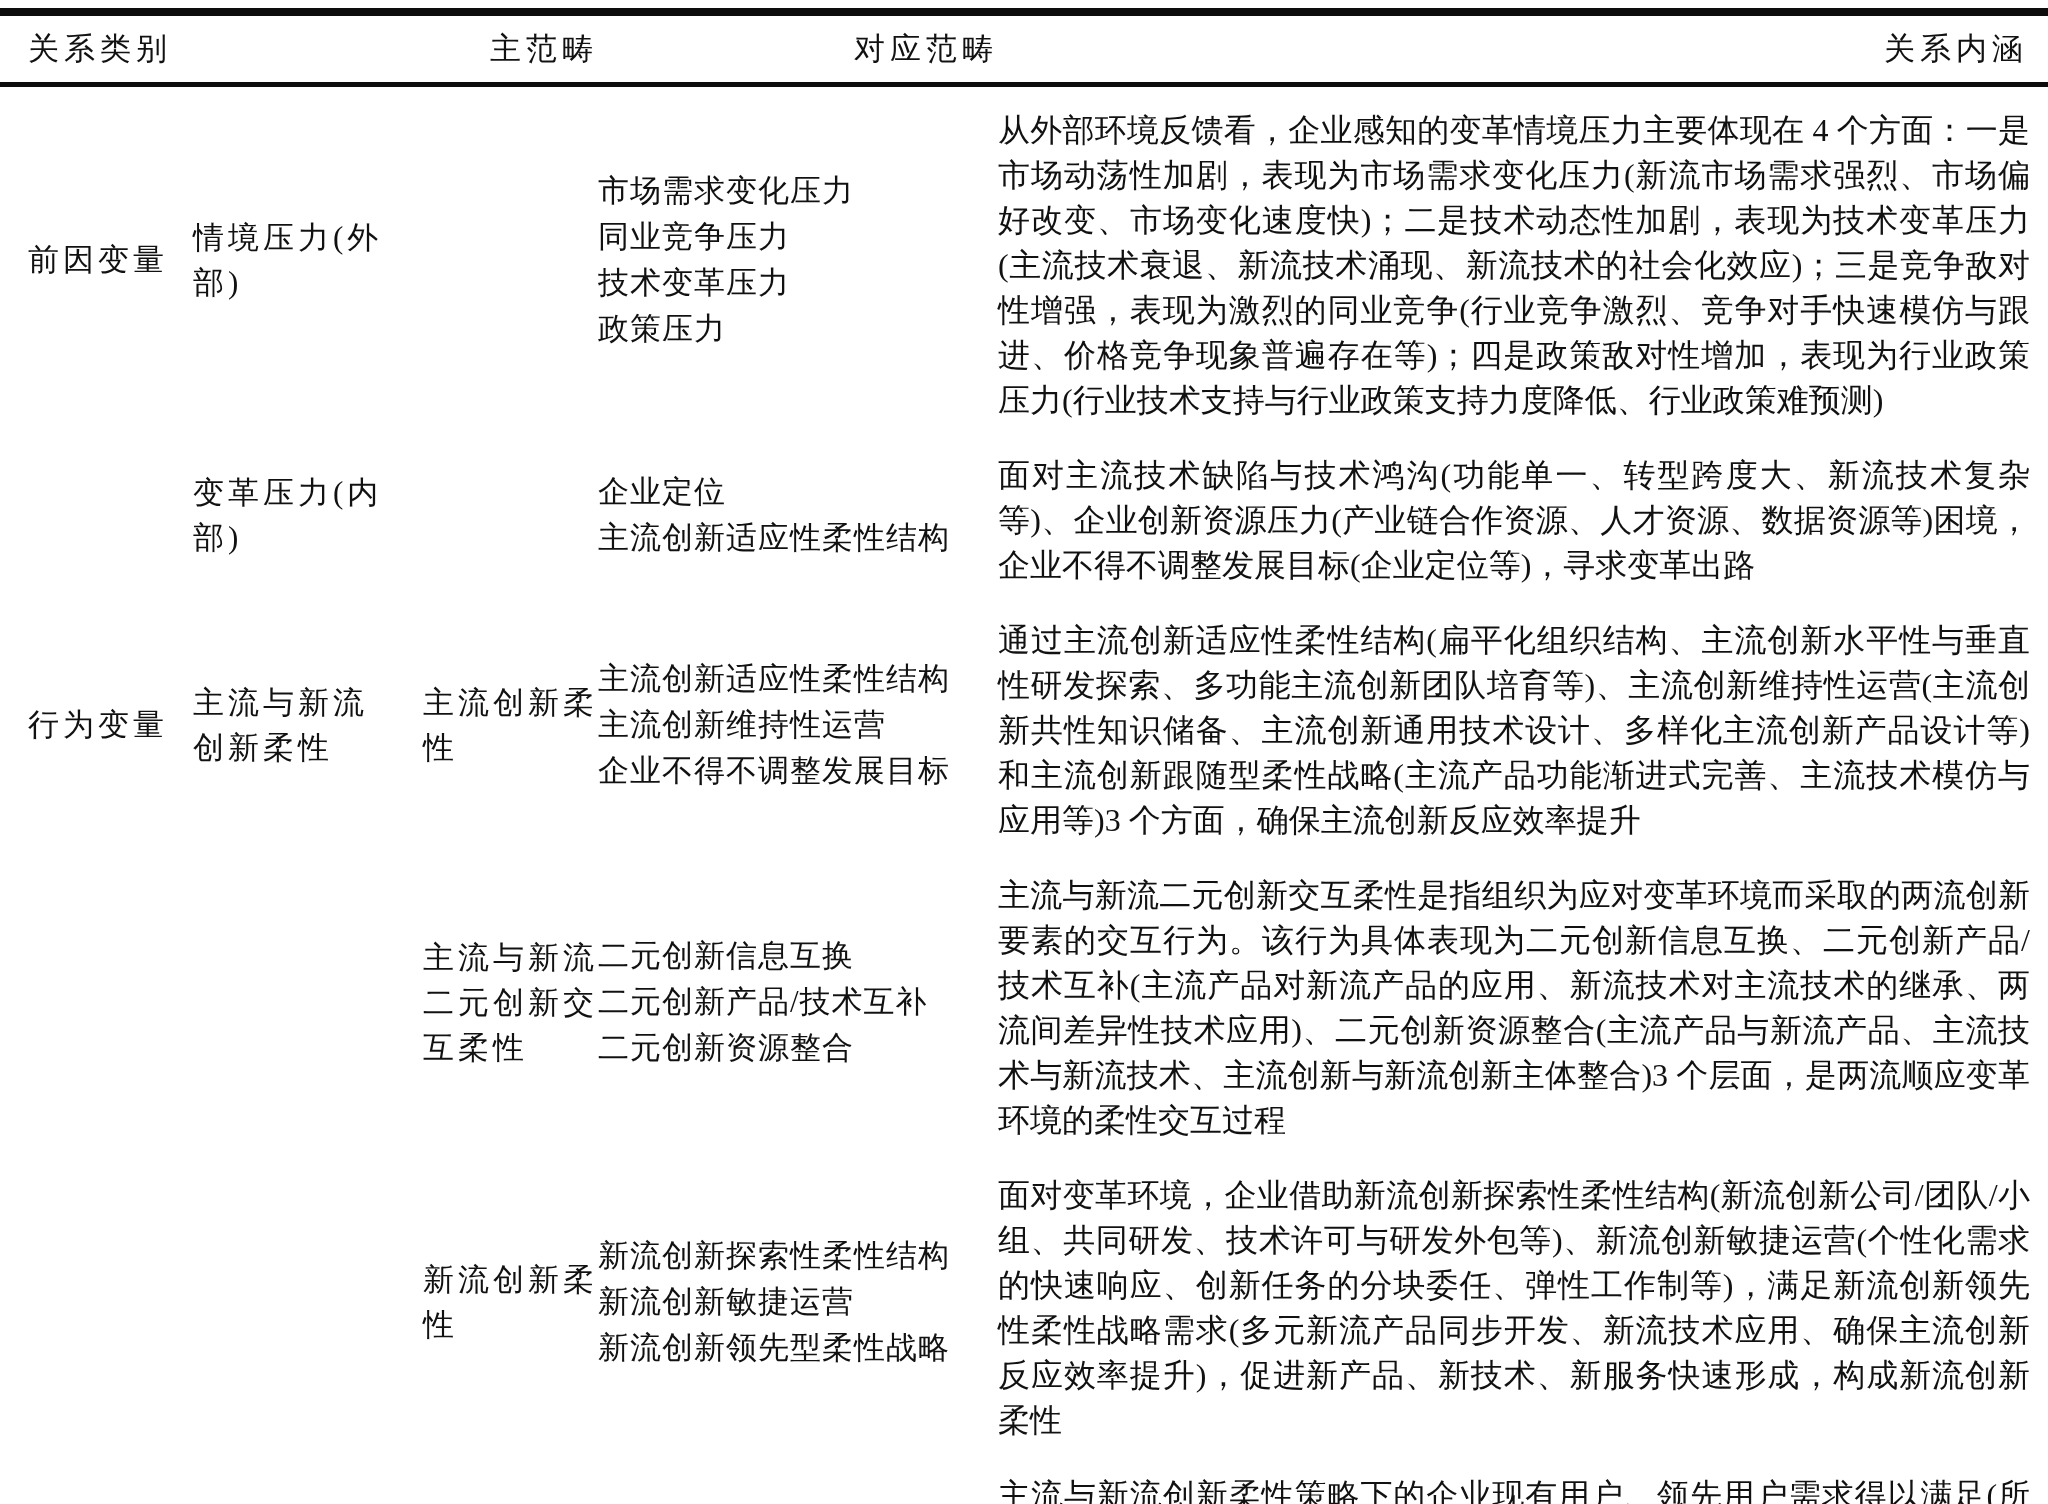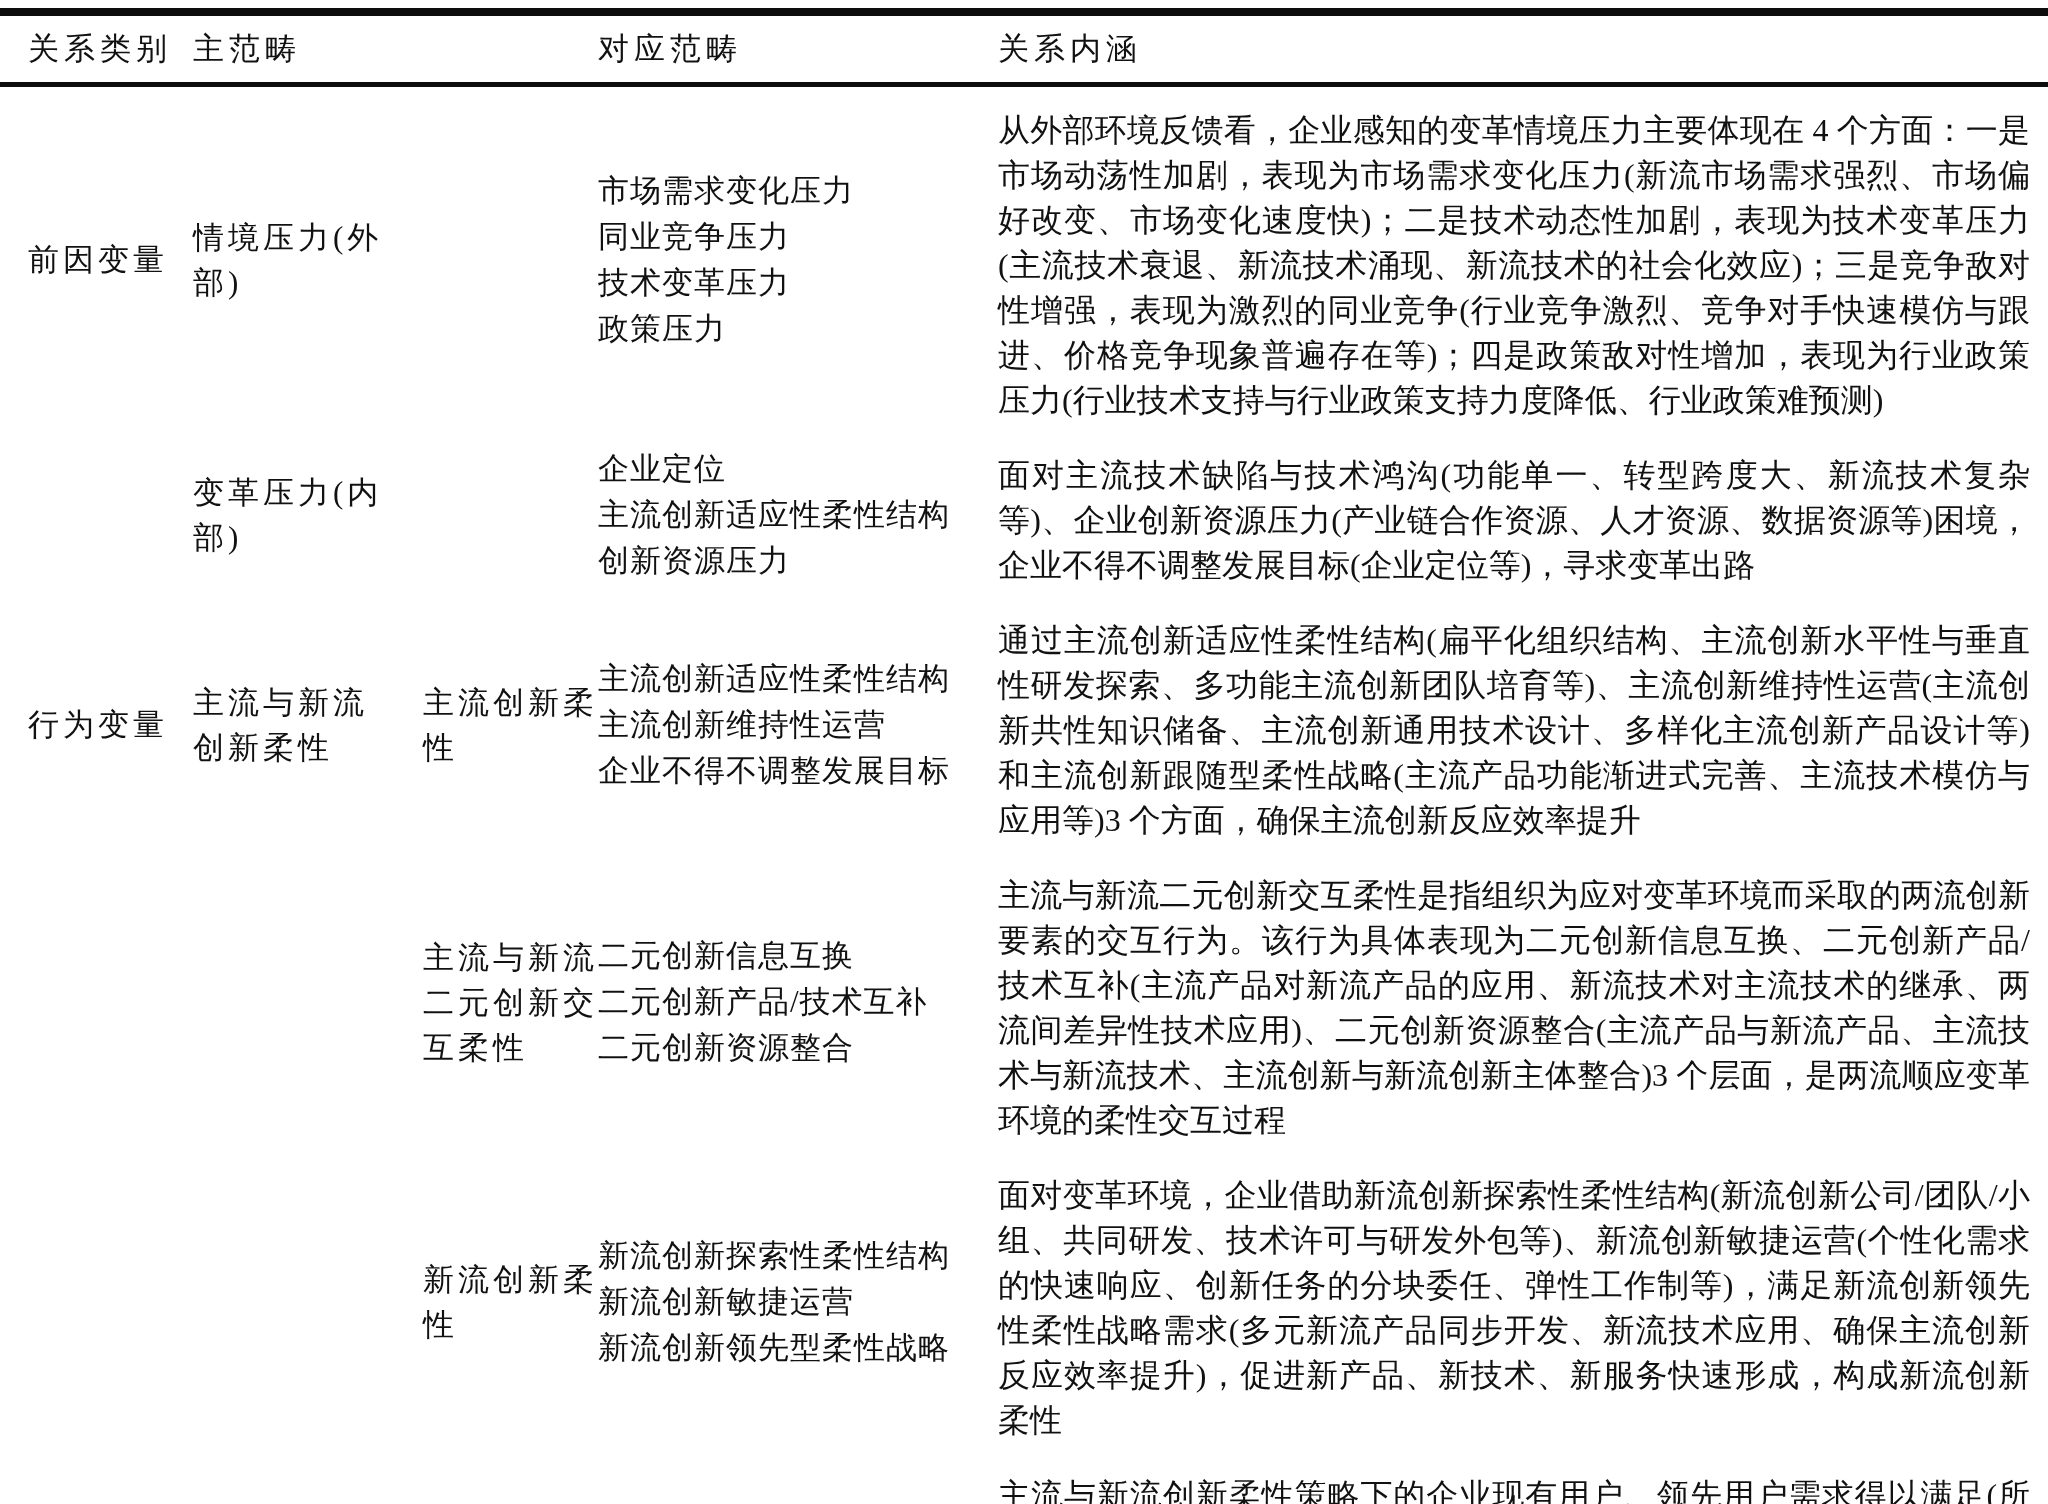--- a/index.html
+++ b/index.html
@@ -23,21 +23,21 @@
     display: grid;
     grid-template-columns: 165px 405px 400px 1fr;
     align-items: center;
     padding: 12px 20px 12px 28px;
     border-bottom: 5px solid #0d0d0d;
     font-size: 33px;
     letter-spacing: 5px;
     font-weight: 500;
   }
   .h-cat { text-align: left; }
-  .h-main, .h-corr, .h-rel { text-align: left; }
+  .h-main, .h-corr, .h-rel { text-align: right; }
   .row {
     display: grid;
     grid-template-columns: 165px 230px 175px 400px 1fr;
     align-items: center;
     padding: 9px 18px 9px 28px;
   }
   .cell { font-size: 31px; }
   .cat, .main, .sub { letter-spacing: 4px; line-height: 45px; white-space: pre-line; }
   .corr { line-height: 46px; letter-spacing: 1px; padding-right: 8px; }
   .rel {
@@ -74,21 +74,20 @@
       <div class="cell rel">从外部环境反馈看，企业感知的变革情境压力主要体现在 4 个方面：一是市场动荡性加剧，表现为市场需求变化压力(新流市场需求强烈、市场偏好改变、市场变化速度快)；二是技术动态性加剧，表现为技术变革压力(主流技术衰退、新流技术涌现、新流技术的社会化效应)；三是竞争敌对性增强，表现为激烈的同业竞争(行业竞争激烈、竞争对手快速模仿与跟进、价格竞争现象普遍存在等)；四是政策敌对性增加，表现为行业政策压力(行业技术支持与行业政策支持力度降低、行业政策难预测)</div>
     </div>
 
     <div class="row">
       <div class="cell cat"></div>
       <div class="cell main">变革压力(内部)</div>
       <div class="cell sub"></div>
       <div class="cell corr">
         <div>企业定位</div>
         <div>主流创新适应性柔性结构</div>
-        <div>创新资源压力</div>
       </div>
       <div class="cell rel">面对主流技术缺陷与技术鸿沟(功能单一、转型跨度大、新流技术复杂等)、企业创新资源压力(产业链合作资源、人才资源、数据资源等)困境，企业不得不调整发展目标(企业定位等)，寻求变革出路</div>
     </div>
 
     <div class="row">
       <div class="cell cat">行为变量</div>
       <div class="cell main">主流与新流
 创新柔性</div>
       <div class="cell sub">主流创新柔
 性</div>

